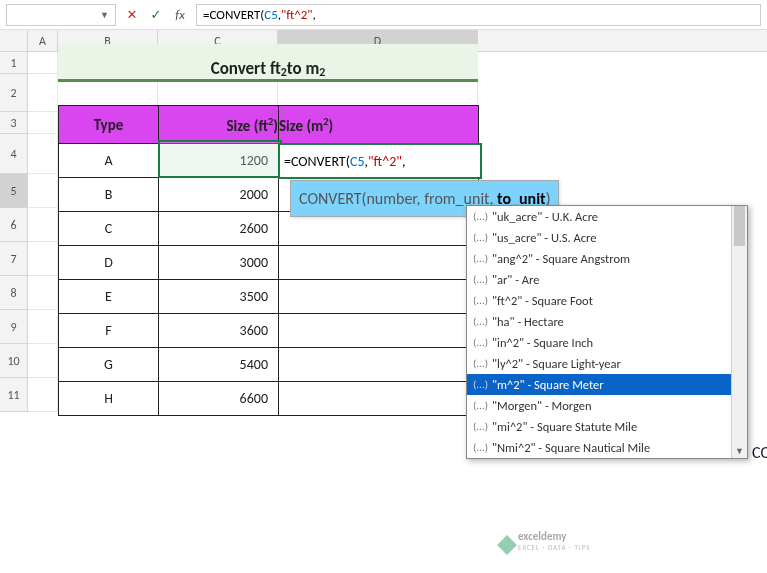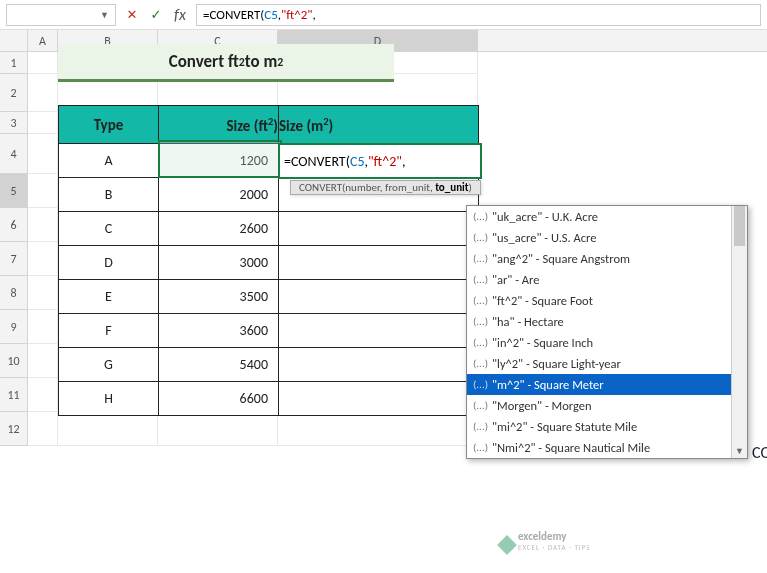--- a/index.html
+++ b/index.html
@@ -2,47 +2,47 @@
 <html><head>
 <meta charset="utf-8">
 <style>
 *{box-sizing:border-box;margin:0;padding:0;font-family:Calibri,Arial,sans-serif}
 body{background:#fff;width:767px;height:573px;position:relative;overflow:hidden;font-size:14px}
 .fb{display:flex;align-items:center;height:30px;border-bottom:1px solid #e0e0e0;background:#fff;padding:0 6px;gap:6px}
 .nb{width:110px;height:22px;border:1px solid #ccc;background:#fff;padding:0 6px;font-size:12px;display:flex;align-items:center;justify-content:space-between}
 .nb .dd{color:#666;font-size:9px}
 .fbtns{display:flex;gap:4px;align-items:center}
 .fbtn{width:20px;height:20px;display:flex;align-items:center;justify-content:center;font-size:13px}
-.fx{font-style:italic;font-size:16px;color:#555}
+.fx{font-style:italic;font-size:13px;color:#555}
 .finput{flex:1;height:22px;border:1px solid #ccc;padding:0 6px;font-size:13px;display:flex;align-items:center;color:#000}
 .grid{position:relative;background:#fff}
 .chdr{display:flex;height:22px;background:#f3f3f3;border-bottom:1px solid #d4d4d4}
 .corner{width:28px;border-right:1px solid #d4d4d4;background:#f3f3f3}
 .ch{border-right:1px solid #d4d4d4;display:flex;align-items:center;justify-content:center;font-size:12px;color:#555;background:#f3f3f3}
 .ch.cA{width:30px}.ch.cB{width:100px}.ch.cC{width:120px}.ch.cD{width:200px}
 .ch.sel{background:#d2d2d2}
 .rows{position:relative}
 .row{display:flex;height:34px}
 .row.r1{height:22px}.row.r2{height:38px}.row.r3{height:22px}
 .rh{width:28px;background:#f3f3f3;border-right:1px solid #d4d4d4;border-bottom:1px solid #d4d4d4;display:flex;align-items:center;justify-content:center;font-size:12px;color:#555}
 .rh.sel{background:#d2d2d2}
 .cell{border-right:1px solid #e8e8e8;border-bottom:1px solid #e8e8e8;display:flex;align-items:center;padding:0 6px;position:relative}
 .cell.cA{width:30px}.cell.cB{width:100px}.cell.cC{width:120px}.cell.cD{width:200px}
-.title-area{position:absolute;left:58px;top:44px;width:336px;height:38px;background:#eaf5e8;border-bottom:3px solid #5a8b4e;display:flex;align-items:center;justify-content:center;font-weight:bold;font-size:17px;color:#222}
+.title-area{position:absolute;left:58px;top:44px;width:420px;height:38px;background:#eaf5e8;border-bottom:3px solid #5a8b4e;display:flex;align-items:flex-end;justify-content:center;font-weight:bold;font-size:17px;color:#222}
 .tbl{position:absolute;left:58px;top:105px}
 .tbl table{border-collapse:collapse}
-.tbl th{background:#14b8a6;border:1.5px solid #222;padding:8px 0;font-weight:bold;font-size:15px;color:#222;height:38px}
+.tbl th{background:#d946ef;border:1.5px solid #222;padding:8px 0;font-weight:bold;font-size:15px;color:#222;height:38px}
 .tbl td{border:1.5px solid #222;padding:0 10px;height:34px;font-size:14px;color:#222;background:#fff}
 .tbl .tc{text-align:center;width:100px}
 .tbl .sc{text-align:right;width:120px}
 .tbl .dc{width:200px}
 .selbox{position:absolute;left:158px;top:140px;width:124px;height:38px;border:2px solid #1a7e43;background:rgba(200,230,210,0.3);pointer-events:none}
 .editcell{position:absolute;left:278px;top:143px;width:204px;height:36px;border:2px solid #1a7e43;background:#fff;display:flex;align-items:center;padding:0 4px;font-size:14px}
 .editcell .eq{color:#000}.editcell .ref{color:#0070c0}.editcell .str{color:#c00000}
-.tooltip{position:absolute;left:290px;top:180px;background:#e5e5e5;border:1px solid #aaa;padding:0 8px;font-size:11px;color:#555;box-shadow:1px 1px 3px rgba(0,0,0,0.15)}
+.tooltip{position:absolute;left:290px;top:180px;background:#7dd3fc;border:1px solid #aaa;padding:8px 8px;font-size:16px;color:#555;box-shadow:1px 1px 3px rgba(0,0,0,0.15)}
 .tooltip b{font-weight:bold;color:#000}
 .dropdown{position:absolute;left:466px;top:205px;width:282px;background:#fff;border:1px solid #888;box-shadow:2px 2px 6px rgba(0,0,0,0.3);font-size:12.5px}
 .dropdown .opt{padding:3px 6px;display:flex;align-items:center;gap:4px;color:#333}
 .dropdown .opt.sel{background:#0a63c7;color:#fff}
 .dropdown .opt .ico{color:#777;font-size:11px}
 .dropdown .opt.sel .ico{color:#cde}
 .scrollbar{position:absolute;right:0;top:0;bottom:0;width:16px;background:#f0f0f0;border-left:1px solid #ccc}
 .scrollbar .thumb{position:absolute;top:0;left:2px;right:2px;height:40px;background:#c8c8c8}
 .scrollbar .arr{position:absolute;left:0;right:0;height:16px;display:flex;align-items:center;justify-content:center;font-size:9px;color:#666;background:#f0f0f0}
 .scrollbar .arr.up{top:0}.scrollbar .arr.dn{bottom:0}
@@ -152,27 +152,20 @@
         <div class="cell cC"></div>
         <div class="cell cD"></div>
       </div>
     <div class="row">
         <div class="rh">11</div>
         <div class="cell cA"></div>
         <div class="cell cB"></div>
         <div class="cell cC"></div>
         <div class="cell cD"></div>
       </div>
-    <div class="row">
-        <div class="rh">12</div>
-        <div class="cell cA"></div>
-        <div class="cell cB"></div>
-        <div class="cell cC"></div>
-        <div class="cell cD"></div>
-      </div>
   </div>
 </div>
 
 <div class="title-area">
   <span>Convert ft</span>
     <sup>2</sup>
     <span> to m</span>
     <sup>2</sup>
 </div>
 

